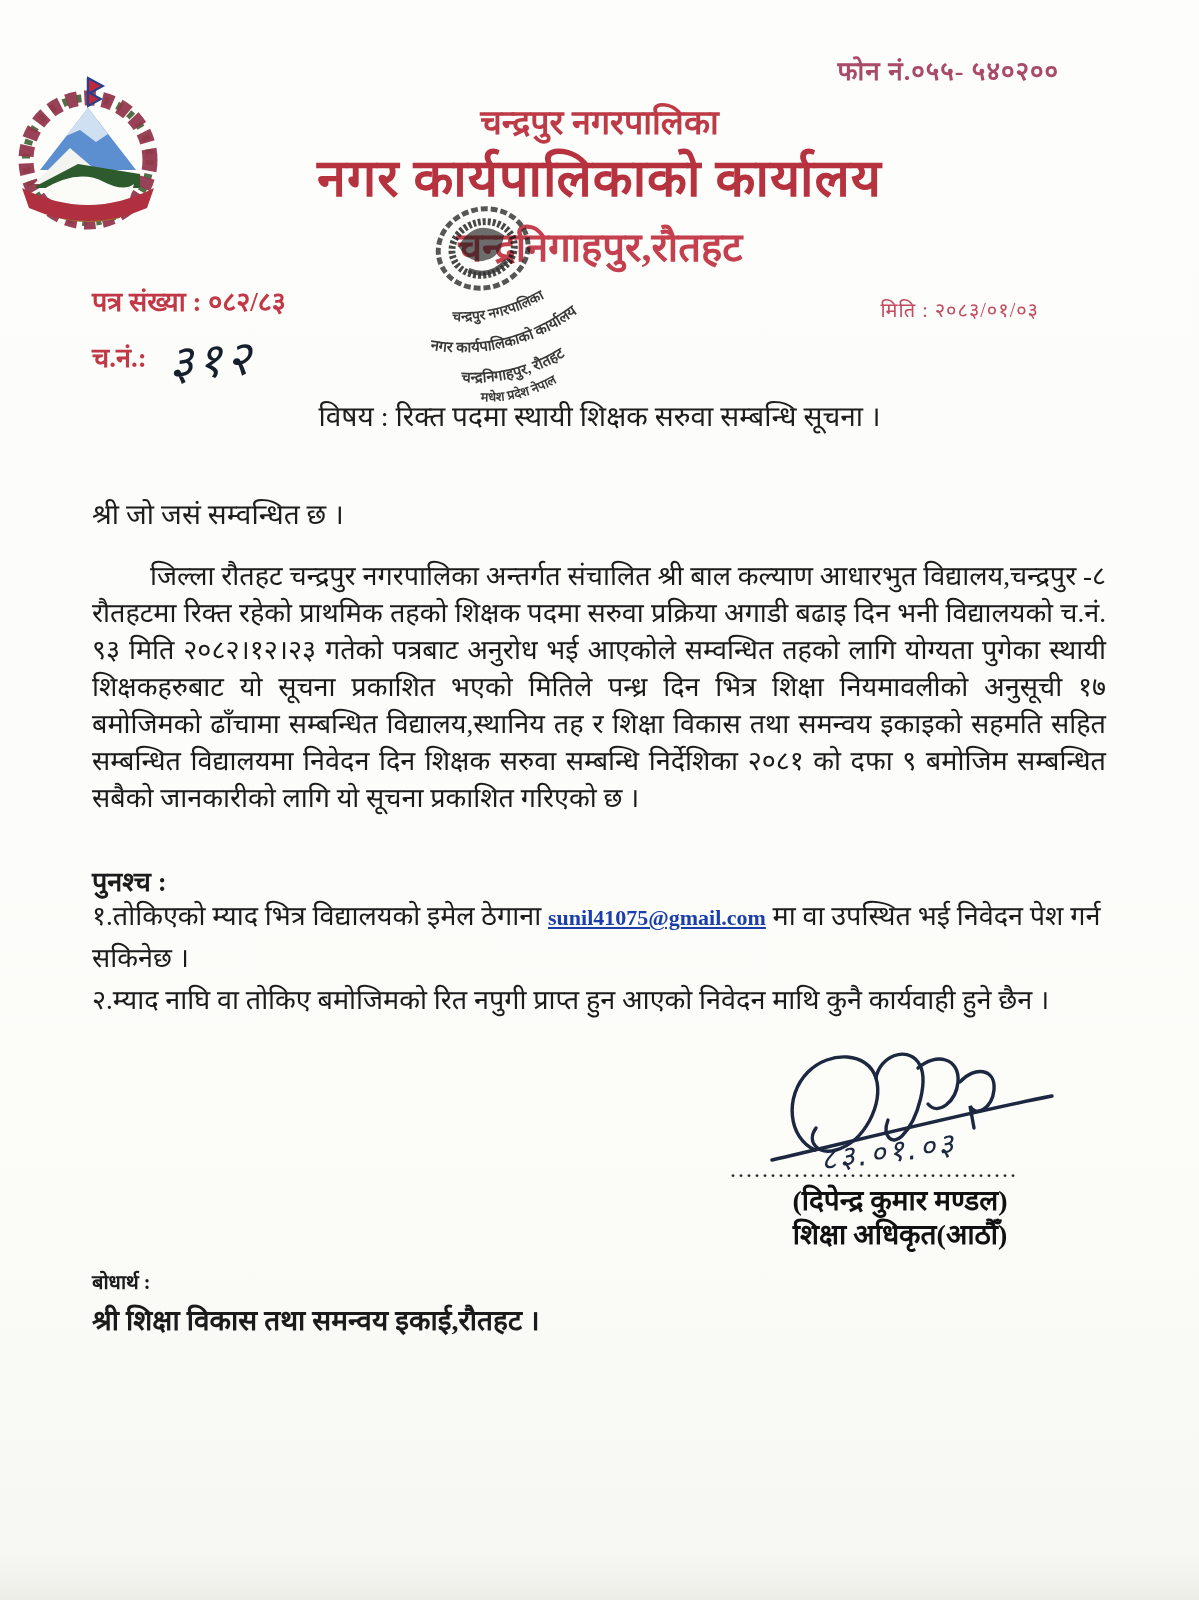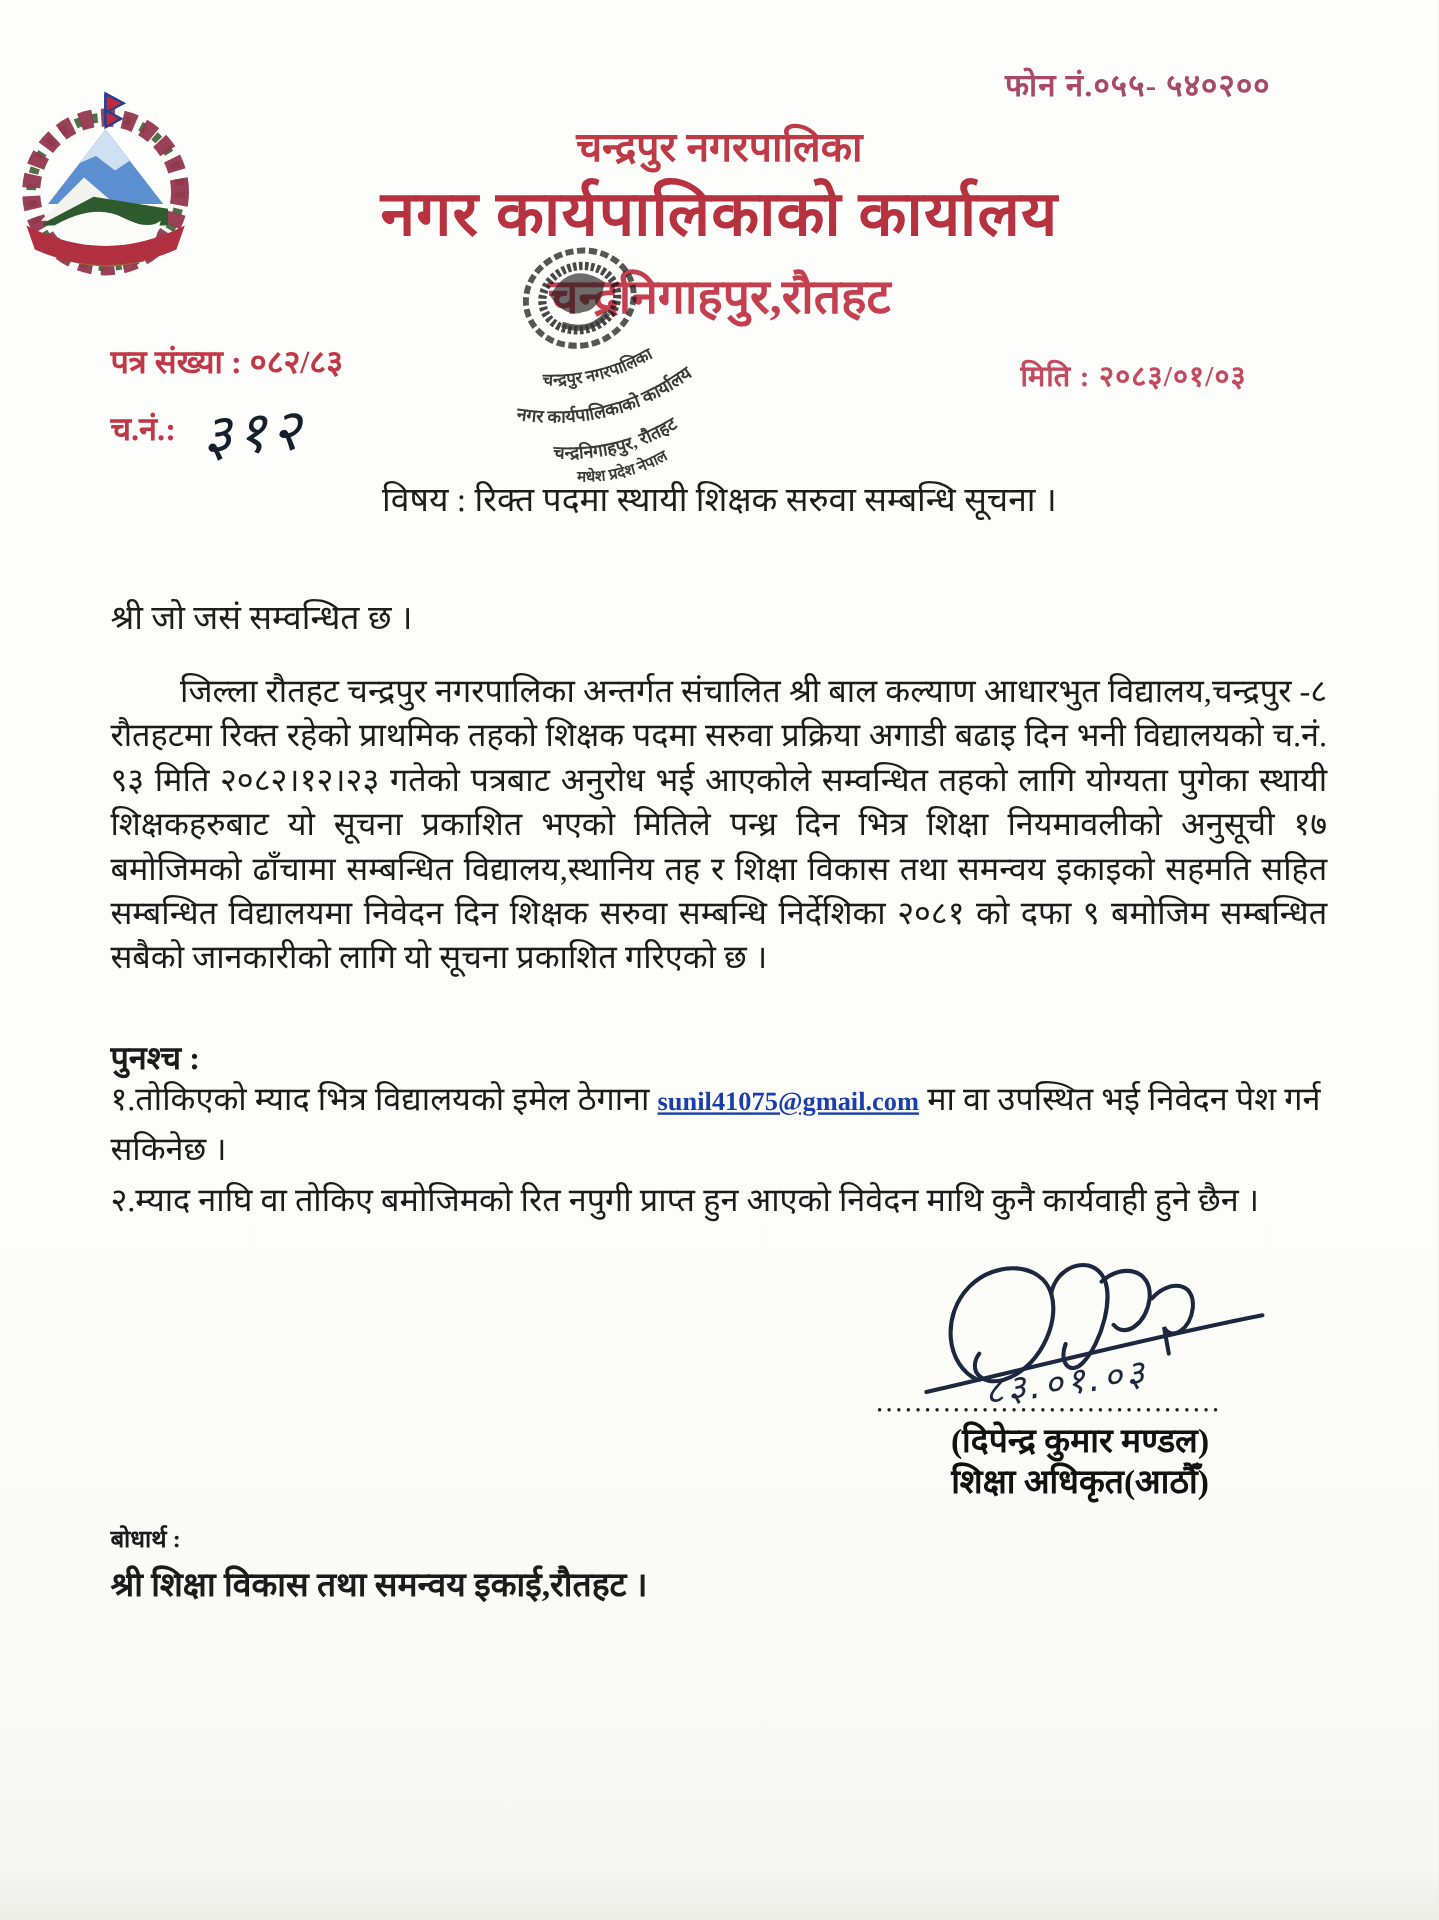--- a/index.html
+++ b/index.html
@@ -15,21 +15,21 @@
   .abs{position:absolute;}
   
   .phone{top:52px;right:140px;font-size:26px;color:#a84a68;font-weight:bold;letter-spacing:1px;}
   .muni{top:98px;left:0;width:100%;text-align:center;font-size:34px;font-weight:bold;color:#bd3a46;}
   .office{top:140px;left:0;width:100%;text-align:center;font-size:52px;font-weight:bold;color:#b5323e;letter-spacing:1px;}
   .addr1{top:218px;left:0;width:100%;text-align:center;font-size:40px;font-weight:bold;color:#c4404e;}
   .addr2{top:262px;left:320px;width:400px;text-align:center;font-size:30px;font-weight:bold;color:#c4404e;}
   .letterno{top:282px;left:92px;font-size:27px;font-weight:bold;color:#c13847;}
   .refrow{top:338px;left:92px;font-size:27px;font-weight:bold;color:#c13847;}
   .refhand{top:326px;left:168px;font-size:48px;color:#16202c;font-family:"DejaVu Sans",sans-serif;font-style:italic;transform:rotate(-4deg);letter-spacing:4px;}
-  .date{top:296px;right:160px;font-size:24px;font-weight:bold;color:#c24b60;letter-spacing:1px;}
+  .date{top:296px;right:160px;font-size:20px;font-weight:normal;color:#c24b60;letter-spacing:1px;}
   .subject{top:396px;left:0;width:100%;text-align:center;font-size:28px;font-weight:normal;color:#1d1d1d;}
   .salute{top:494px;left:92px;font-size:28px;color:#1d1d1d;}
   .bodytext{
     top:558px;left:92px;width:1014px;
     font-size:27px;line-height:37px;text-align:justify;color:#1b1b1b;
   }
   .bodytext p{margin:0;text-indent:58px;}
   .ps-head{top:862px;left:92px;font-size:27px;font-weight:bold;color:#1b1b1b;}
   .ps-items{top:896px;left:92px;width:1014px;font-size:27px;line-height:40px;color:#1b1b1b;text-align:left;}
   .ps-items p{margin:0 0 2px 0;}

